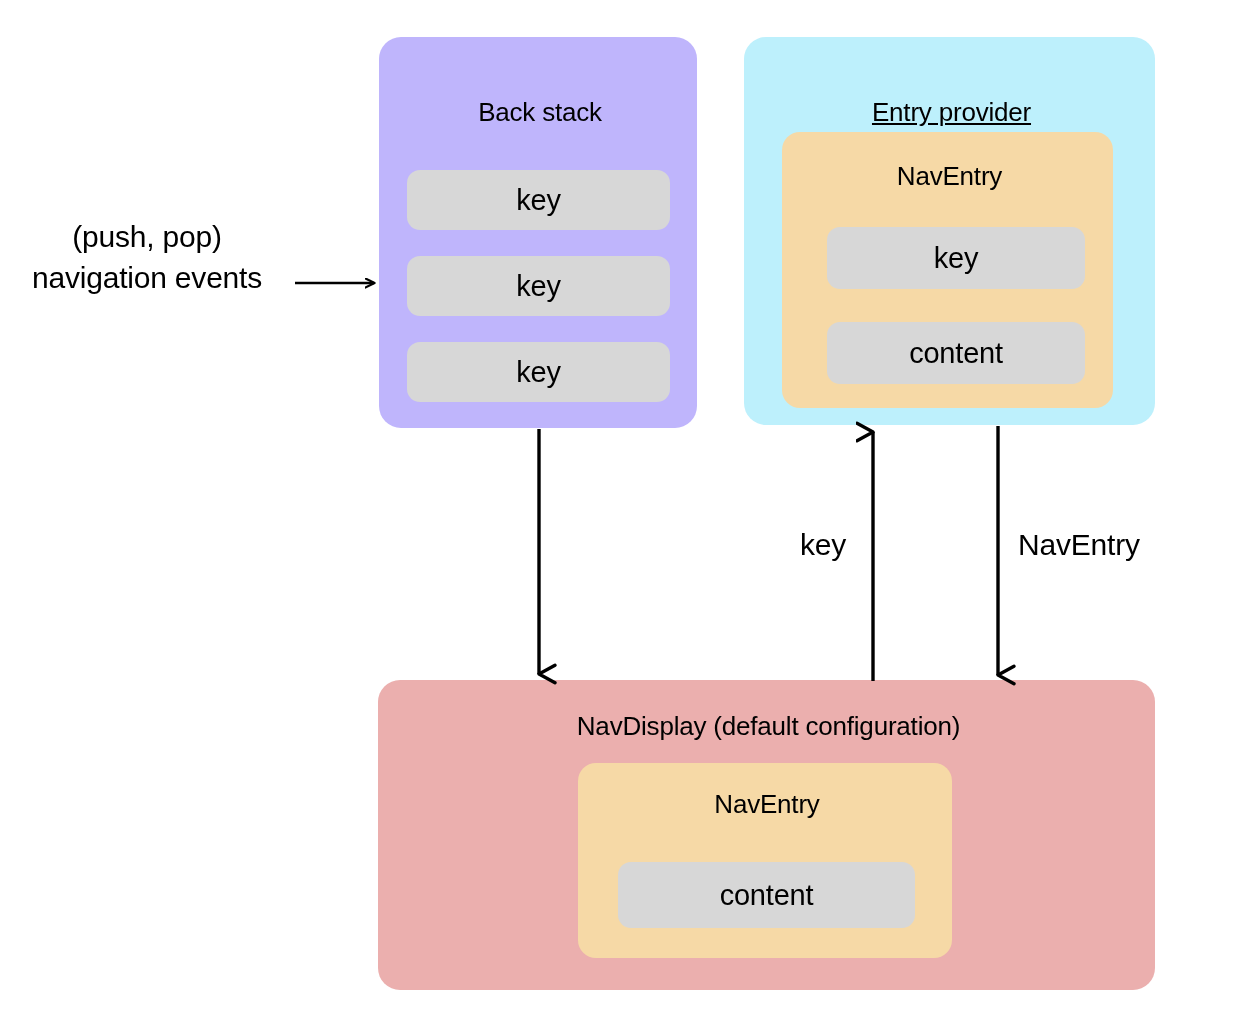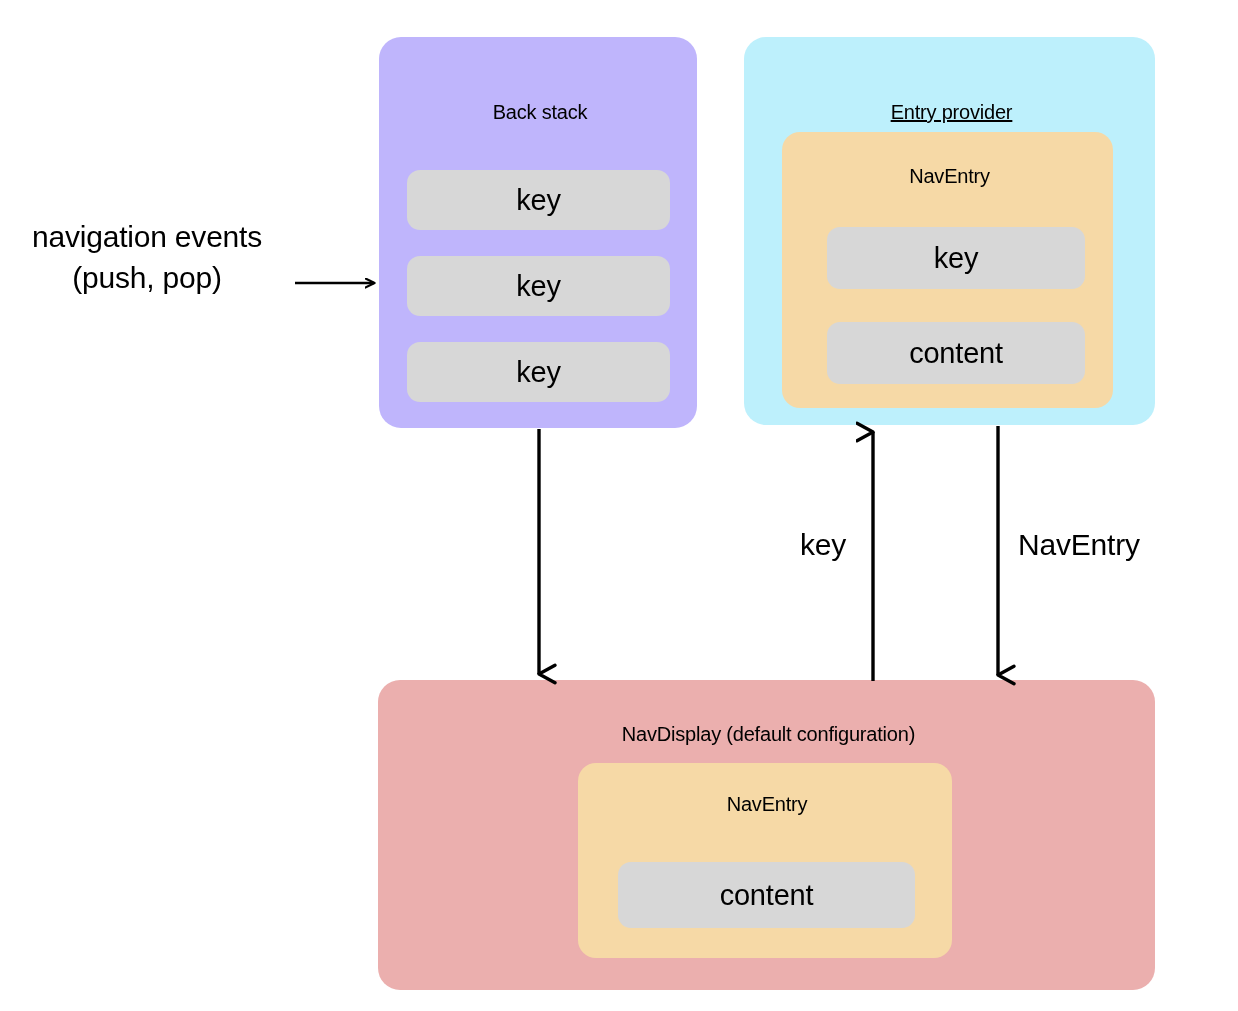--- a/index.html
+++ b/index.html
@@ -23,21 +23,21 @@
     box-sizing: border-box;
     border-radius: 22px;
   }
 
   .box-title {
     position: absolute;
     left: 4px;
     right: 0;
     text-align: center;
     color: #000000;
-    font-size: 20px;
+    font-size: 26px;
     line-height: 36px;
     letter-spacing: -0.2px;
     white-space: nowrap;
   }
 
   
   #backstack-box {
     left: 379px;
     top: 37px;
     width: 318px;
@@ -88,21 +88,21 @@
   #ep-content-pill { left: 45px; top: 190px; width: 258px; height: 62px; }
 
   
   #navdisplay-box {
     left: 378px;
     top: 680px;
     width: 777px;
     height: 310px;
     background: #ebafae;
   }
-  #navdisplay-title { top: 28px; margin-top: 8px; }
+  #navdisplay-title { top: 28px; }
 
   #nd-naventry-box {
     position: absolute;
     left: 200px;
     top: 83px;
     width: 374px;
     height: 195px;
     background: #f6d9a6;
     border-radius: 18px;
   }
@@ -144,22 +144,22 @@
     height: 1011px;
     pointer-events: none;
   }
 </style>
 </head>
 <body>
 
 <div id="canvas">
 
   <div id="nav-events-label">
+    <div>(push, pop)</div>
     <div>navigation events</div>
-    <div>(push, pop)</div>
   </div>
 
   <div class="box" id="backstack-box">
     <div class="box-title" id="backstack-title">Back stack</div>
     <div class="key-pill" id="bs-key-0">key</div>
     <div class="key-pill" id="bs-key-1">key</div>
     <div class="key-pill" id="bs-key-2">key</div>
   </div>
 
   <div class="box" id="entryprovider-box">

